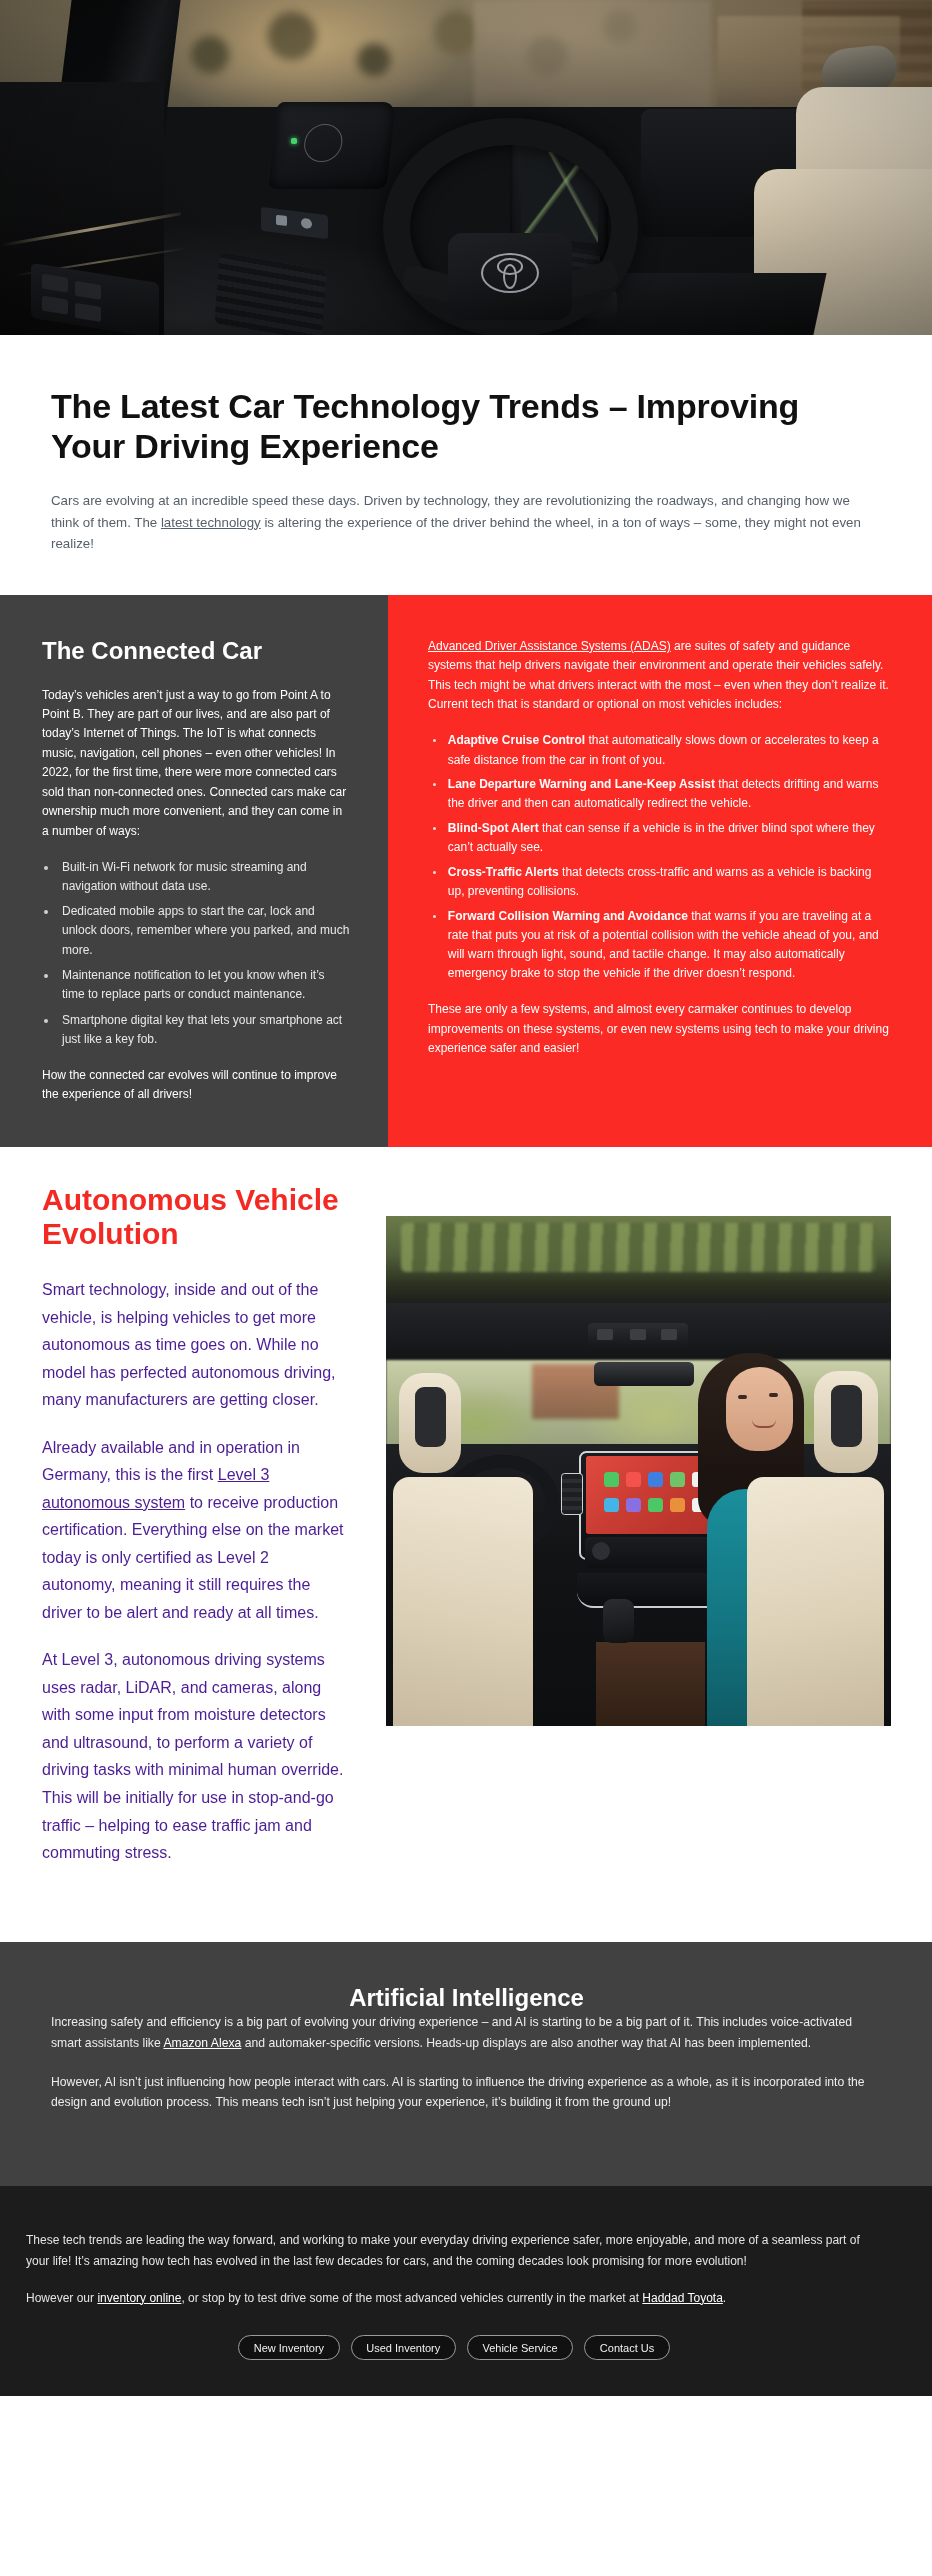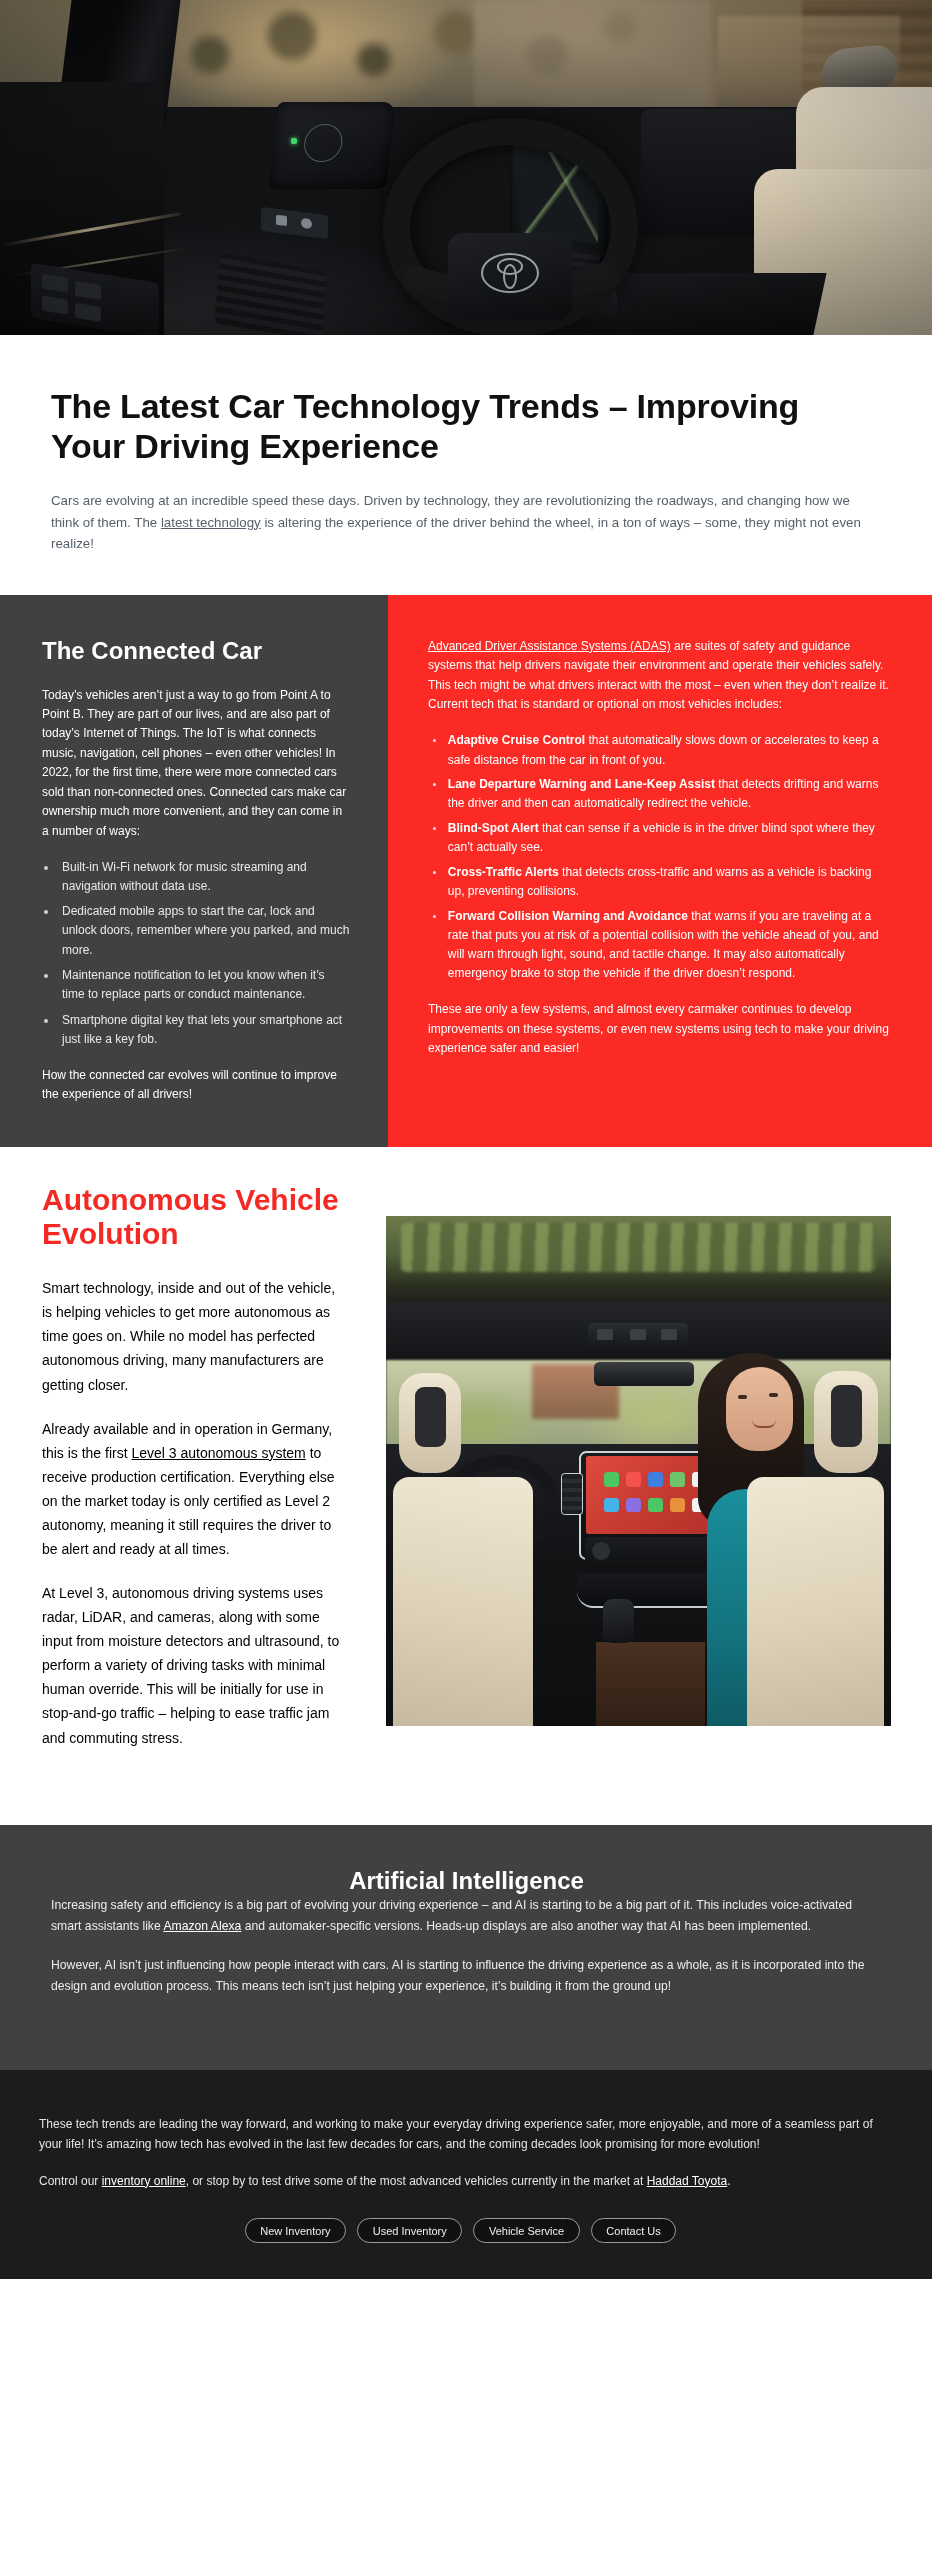--- a/index.html
+++ b/index.html
@@ -247,21 +247,21 @@
   .col-red b { font-weight: bold; }
   .col-red a { color:#ffffff; }
   .col-red .tail-p { margin-top: 16.4px; }
 
   
   .auto-sec { display:flex; width:933px; background:#fff; padding: 36px 0 55px 0; }
   .auto-left { width: 386px; padding: 0 40px 0 42px; }
   .auto-left h2 {
     font-size: 30px; font-weight: bold; color:#f32a24; line-height: 1.16; margin-bottom: 24px;
   }
-  .auto-left p { font-size: 14px; line-height: 1.72; color: #000000; margin-bottom: 20px; }
+  .auto-left p { font-size: 16px; line-height: 1.72; color: #4c1d95; margin-bottom: 20px; }
   .auto-left a { color: inherit; text-decoration: underline; }
   .auto-right { width: 547px; padding: 33px 42px 0 0; }
   .auto-photo {
     width: 505px; height: 510px; position: relative; overflow: hidden; background:#111; border-radius:0.9px;
   }
   
   .ap-roof {
     position:absolute; left:0; top:0; width:505px; height:95px;
     background: linear-gradient(180deg,#6d7a4a 0%,#51603a 40%,#2c3120 72%,#17181a 100%);
   }
@@ -387,21 +387,21 @@
     background: linear-gradient(180deg,#4a3122,#301f14);
   }
 
   
   .ai-sec { background:#414141; color:#fff; padding: 42px 51px 55px 51px; }
   .ai-sec h2 { text-align:center; font-size: 24px; font-weight:bold; }
   .ai-sec p { font-size: 12.2px; line-height: 1.72; color:#ededed; margin-bottom: 18px; }
   .ai-sec a { color:#fff; text-decoration: underline; }
 
   
-  .footer { background:#1c1c1c; color:#e8e8e8; padding: 44px 51px 36px 39px; }
+  .footer { background:#1c1c1c; color:#e8e8e8; padding: 44px 51px 36px 26px; }
   .footer p { font-size: 12px; line-height: 1.7; margin-bottom: 16.4px; color:#e4e4e4; }
   .footer a { color:#fff; text-decoration: underline; }
   .btn-row { display:flex; justify-content:center; gap: 11px; margin-top: 27px; }
   .pill {
     border: 0.9px solid #9b9b9b;
     border-radius: 16.4px;
     padding: 5.5px 14.6px;
     font-size: 11px;
     color: #f0f0f0;
     background: #111111;
@@ -552,21 +552,21 @@
 </section>
 
 <section class="ai-sec">
   <h2>Artificial Intelligence</h2>
   <p><span>Increasing safety and efficiency is a big part of evolving your driving experience – and AI is starting to be a big part of it. This includes voice-activated smart assistants like </span><a href="#">Amazon Alexa</a><span> and automaker-specific versions. Heads-up displays are also another way that AI has been implemented.</span></p>
   <p>However, AI isn’t just influencing how people interact with cars. AI is starting to influence the driving experience as a whole, as it is incorporated into the design and evolution process. This means tech isn’t just helping your experience, it’s building it from the ground up!</p>
 </section>
 
 <section class="footer">
   <p>These tech trends are leading the way forward, and working to make your everyday driving experience safer, more enjoyable, and more of a seamless part of your life! It’s amazing how tech has evolved in the last few decades for cars, and the coming decades look promising for more evolution!</p>
-  <p><span>Control our </span><a href="#">inventory online</a><span>, or stop by to test drive some of the most advanced vehicles currently in the market at </span><a href="#">Haddad Toyota</a><span>.</span></p>
+  <p><span>However our </span><a href="#">inventory online</a><span>, or stop by to test drive some of the most advanced vehicles currently in the market at </span><a href="#">Haddad Toyota</a><span>.</span></p>
   <div class="btn-row">
     <button class="pill">New Inventory</button>
     <button class="pill">Used Inventory</button>
     <button class="pill">Vehicle Service</button>
     <button class="pill">Contact Us</button>
   </div>
 </section>
 
 
 </body></html>

